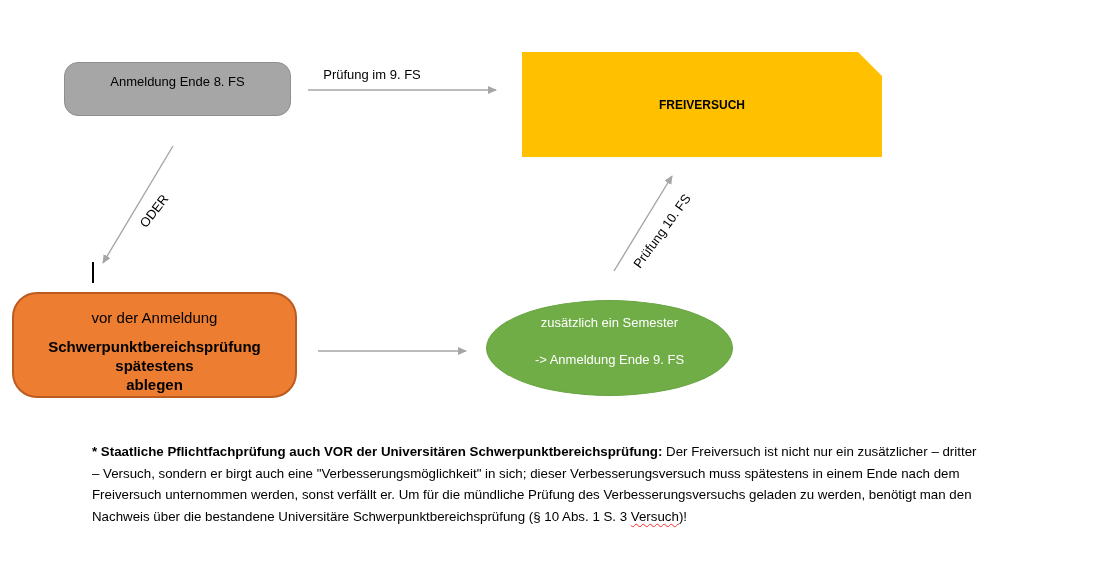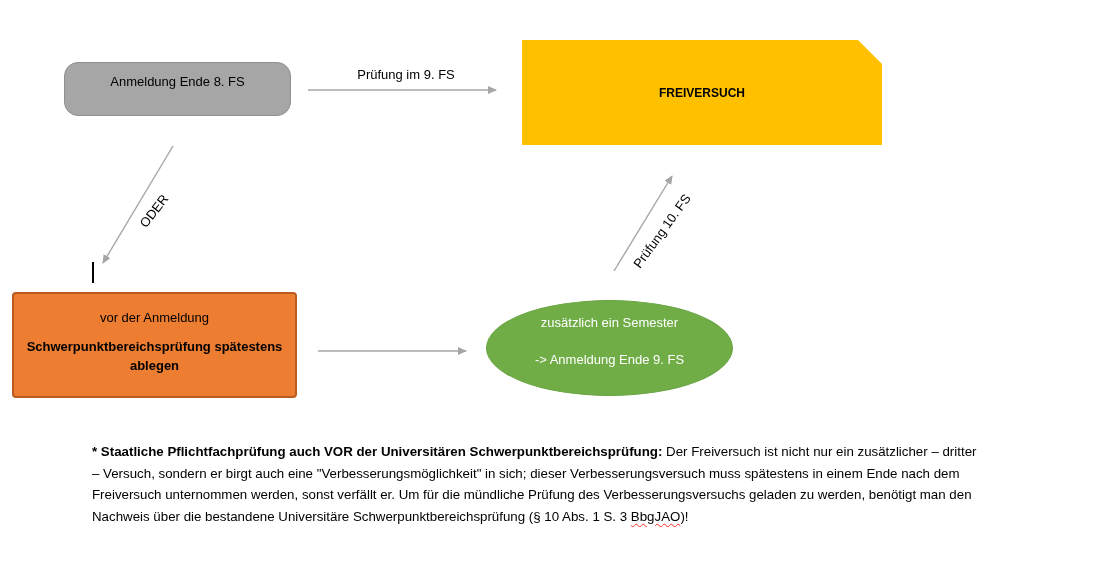--- a/index.html
+++ b/index.html
@@ -23,53 +23,53 @@
   .node-gray {
     left: 64px; top: 62px; width: 227px; height: 54px;
     background: var(--gray);
     border: 1px solid var(--gray-border);
     border-radius: 14px;
     display: flex; align-items: center; justify-content: center;
     padding-bottom: 16px; box-sizing: border-box;
     font-size: 13px;
   }
   .node-yellow {
-    left: 522px; top: 40px; width: 360px; height: 105px;
+    left: 522px; top: 52px; width: 360px; height: 105px;
     background: var(--yellow);
     clip-path: polygon(0 0, calc(100% - 24px) 0, 100% 24px, 100% 100%, 0 100%);
     display: flex; align-items: center; justify-content: center;
     font-size: 12px; font-weight: bold;
   }
   .node-orange {
     left: 12px; top: 292px; width: 285px; height: 106px;
     background: var(--orange);
     border: 2px solid var(--orange-border);
-    border-radius: 4px;
+    border-radius: 25px;
     box-sizing: border-box;
     display: flex; flex-direction: column; align-items: center;
     padding-top: 15px;
-    font-size: 13px; text-align: center;
+    font-size: 15px; text-align: center;
   }
   .node-orange .top-label { margin-bottom: 11px; line-height: 17px; }
   .node-orange .bold-label { font-weight: bold; line-height: 19px; }
   .node-green {
     left: 486px; top: 300px; width: 247px; height: 96px;
     background: var(--green);
     border: 1px solid var(--green-border);
     border-radius: 50%;
     box-sizing: border-box;
     display: flex; flex-direction: column; align-items: center; justify-content: center;
     gap: 22px; padding-bottom: 14px;
     color: var(--ellipse-text);
     font-size: 13px; text-align: center;
   }
 
   
   .conn-label { font-size: 13px; white-space: nowrap; }
-  .label-pruefung9 { left: 406px; top: 74px; transform: translate(-50%, -50%); }
+  .label-pruefung9 { left: 372px; top: 74px; transform: translate(-50%, -50%); }
   .label-oder { left: 154px; top: 211px; transform: translate(-50%, -50%) rotate(-52deg); }
   .label-pruefung10 { left: 662px; top: 231px; transform: translate(-50%, -50%) rotate(-54deg); }
 
   
   .text-cursor { left: 92px; top: 262px; width: 2px; height: 21px; background: #000; }
 
   
   .footnote {
     left: 92px; top: 441px; width: 960px;
     font-size: 13.3px; line-height: 21.5px;
@@ -131,16 +131,16 @@
   </div>
 
   <div class="abs conn-label label-pruefung10">
     <span>Prüfung 10. FS</span>
   </div>
 
   <div class="abs footnote">
       <div class="fn-line"><span class="b">* Staatliche Pflichtfachprüfung auch VOR der Universitären Schwerpunktbereichsprüfung:</span><span> Der Freiversuch ist nicht nur ein zusätzlicher – dritter</span></div>
       <div class="fn-line"><span>– Versuch, sondern er birgt auch eine "Verbesserungsmöglichkeit" in sich; dieser Verbesserungsversuch muss spätestens in einem Ende nach dem</span></div>
       <div class="fn-line"><span>Freiversuch unternommen werden, sonst verfällt er. Um für die mündliche Prüfung des Verbesserungsversuchs geladen zu werden, benötigt man den</span></div>
-      <div class="fn-line"><span>Nachweis über die bestandene Universitäre Schwerpunktbereichsprüfung (§ 10 Abs. 1 S. 3 </span><span class="squiggle">BbgJAO</span><span>)!</span></div>
+      <div class="fn-line"><span>Nachweis über die bestandene Universitäre Schwerpunktbereichsprüfung (§ 10 Abs. 1 S. 3 </span><span class="squiggle">Versuch</span><span>)!</span></div>
     </div>
 
 </div>
 
 </body></html>

